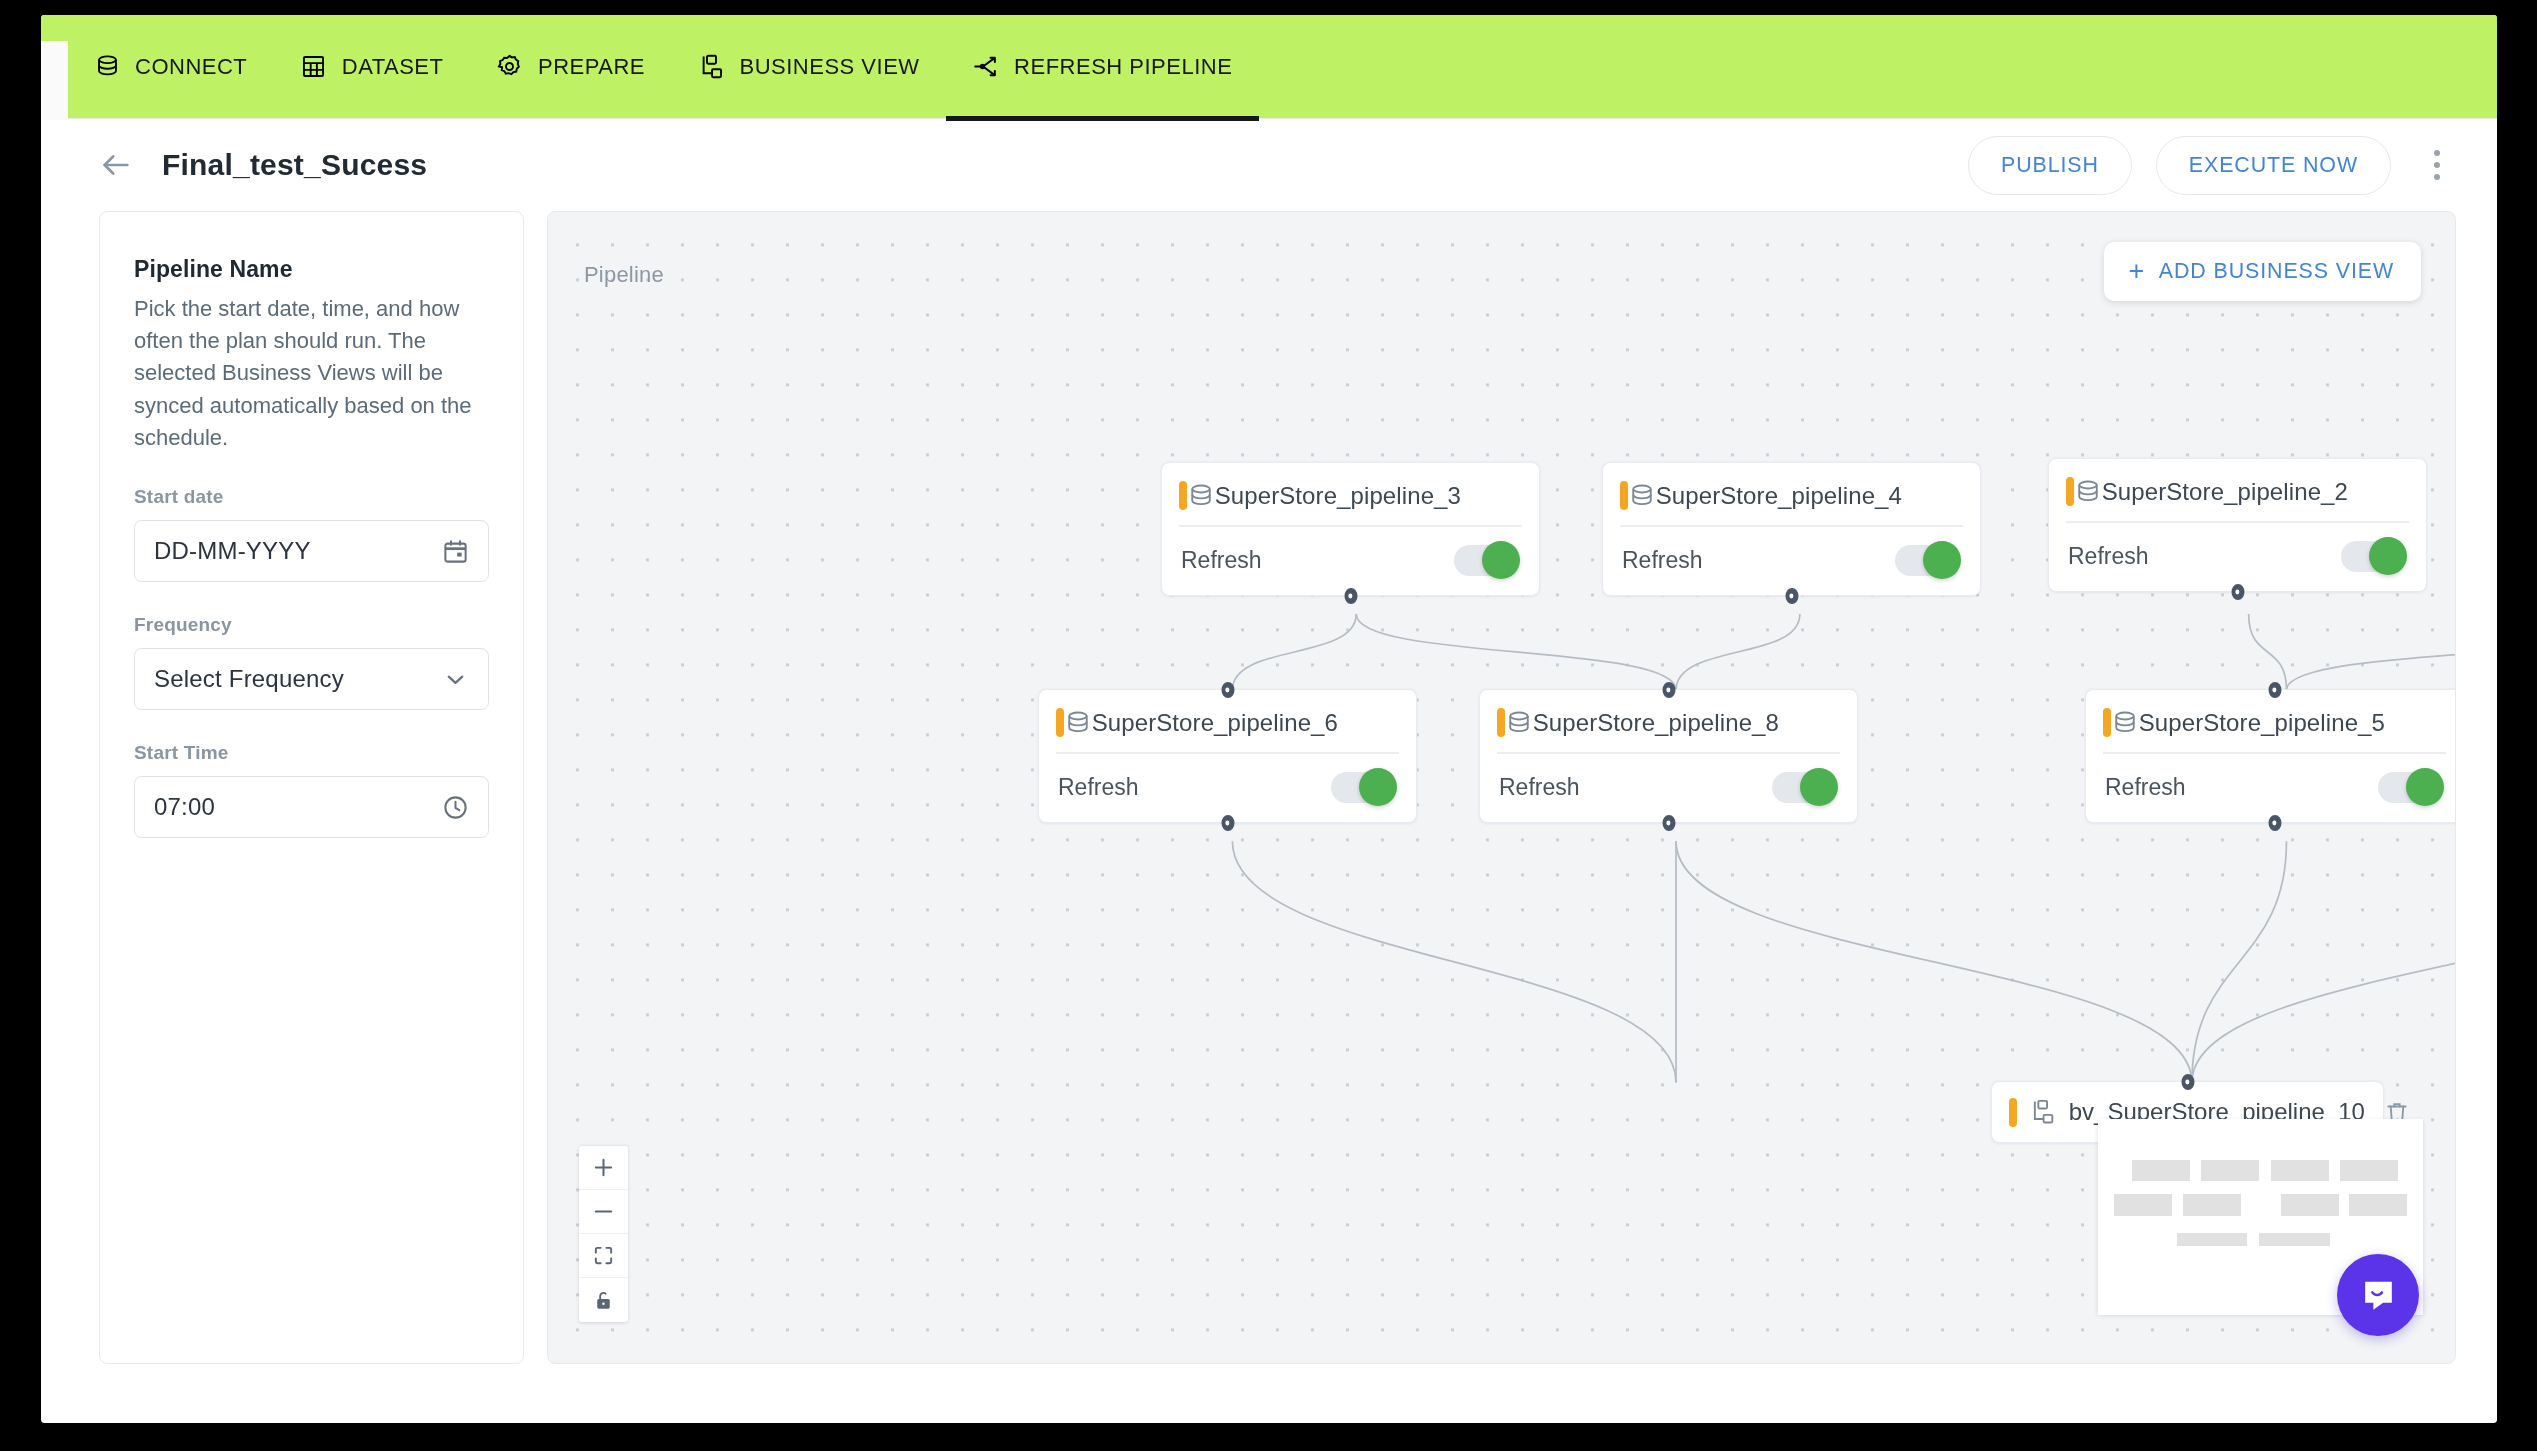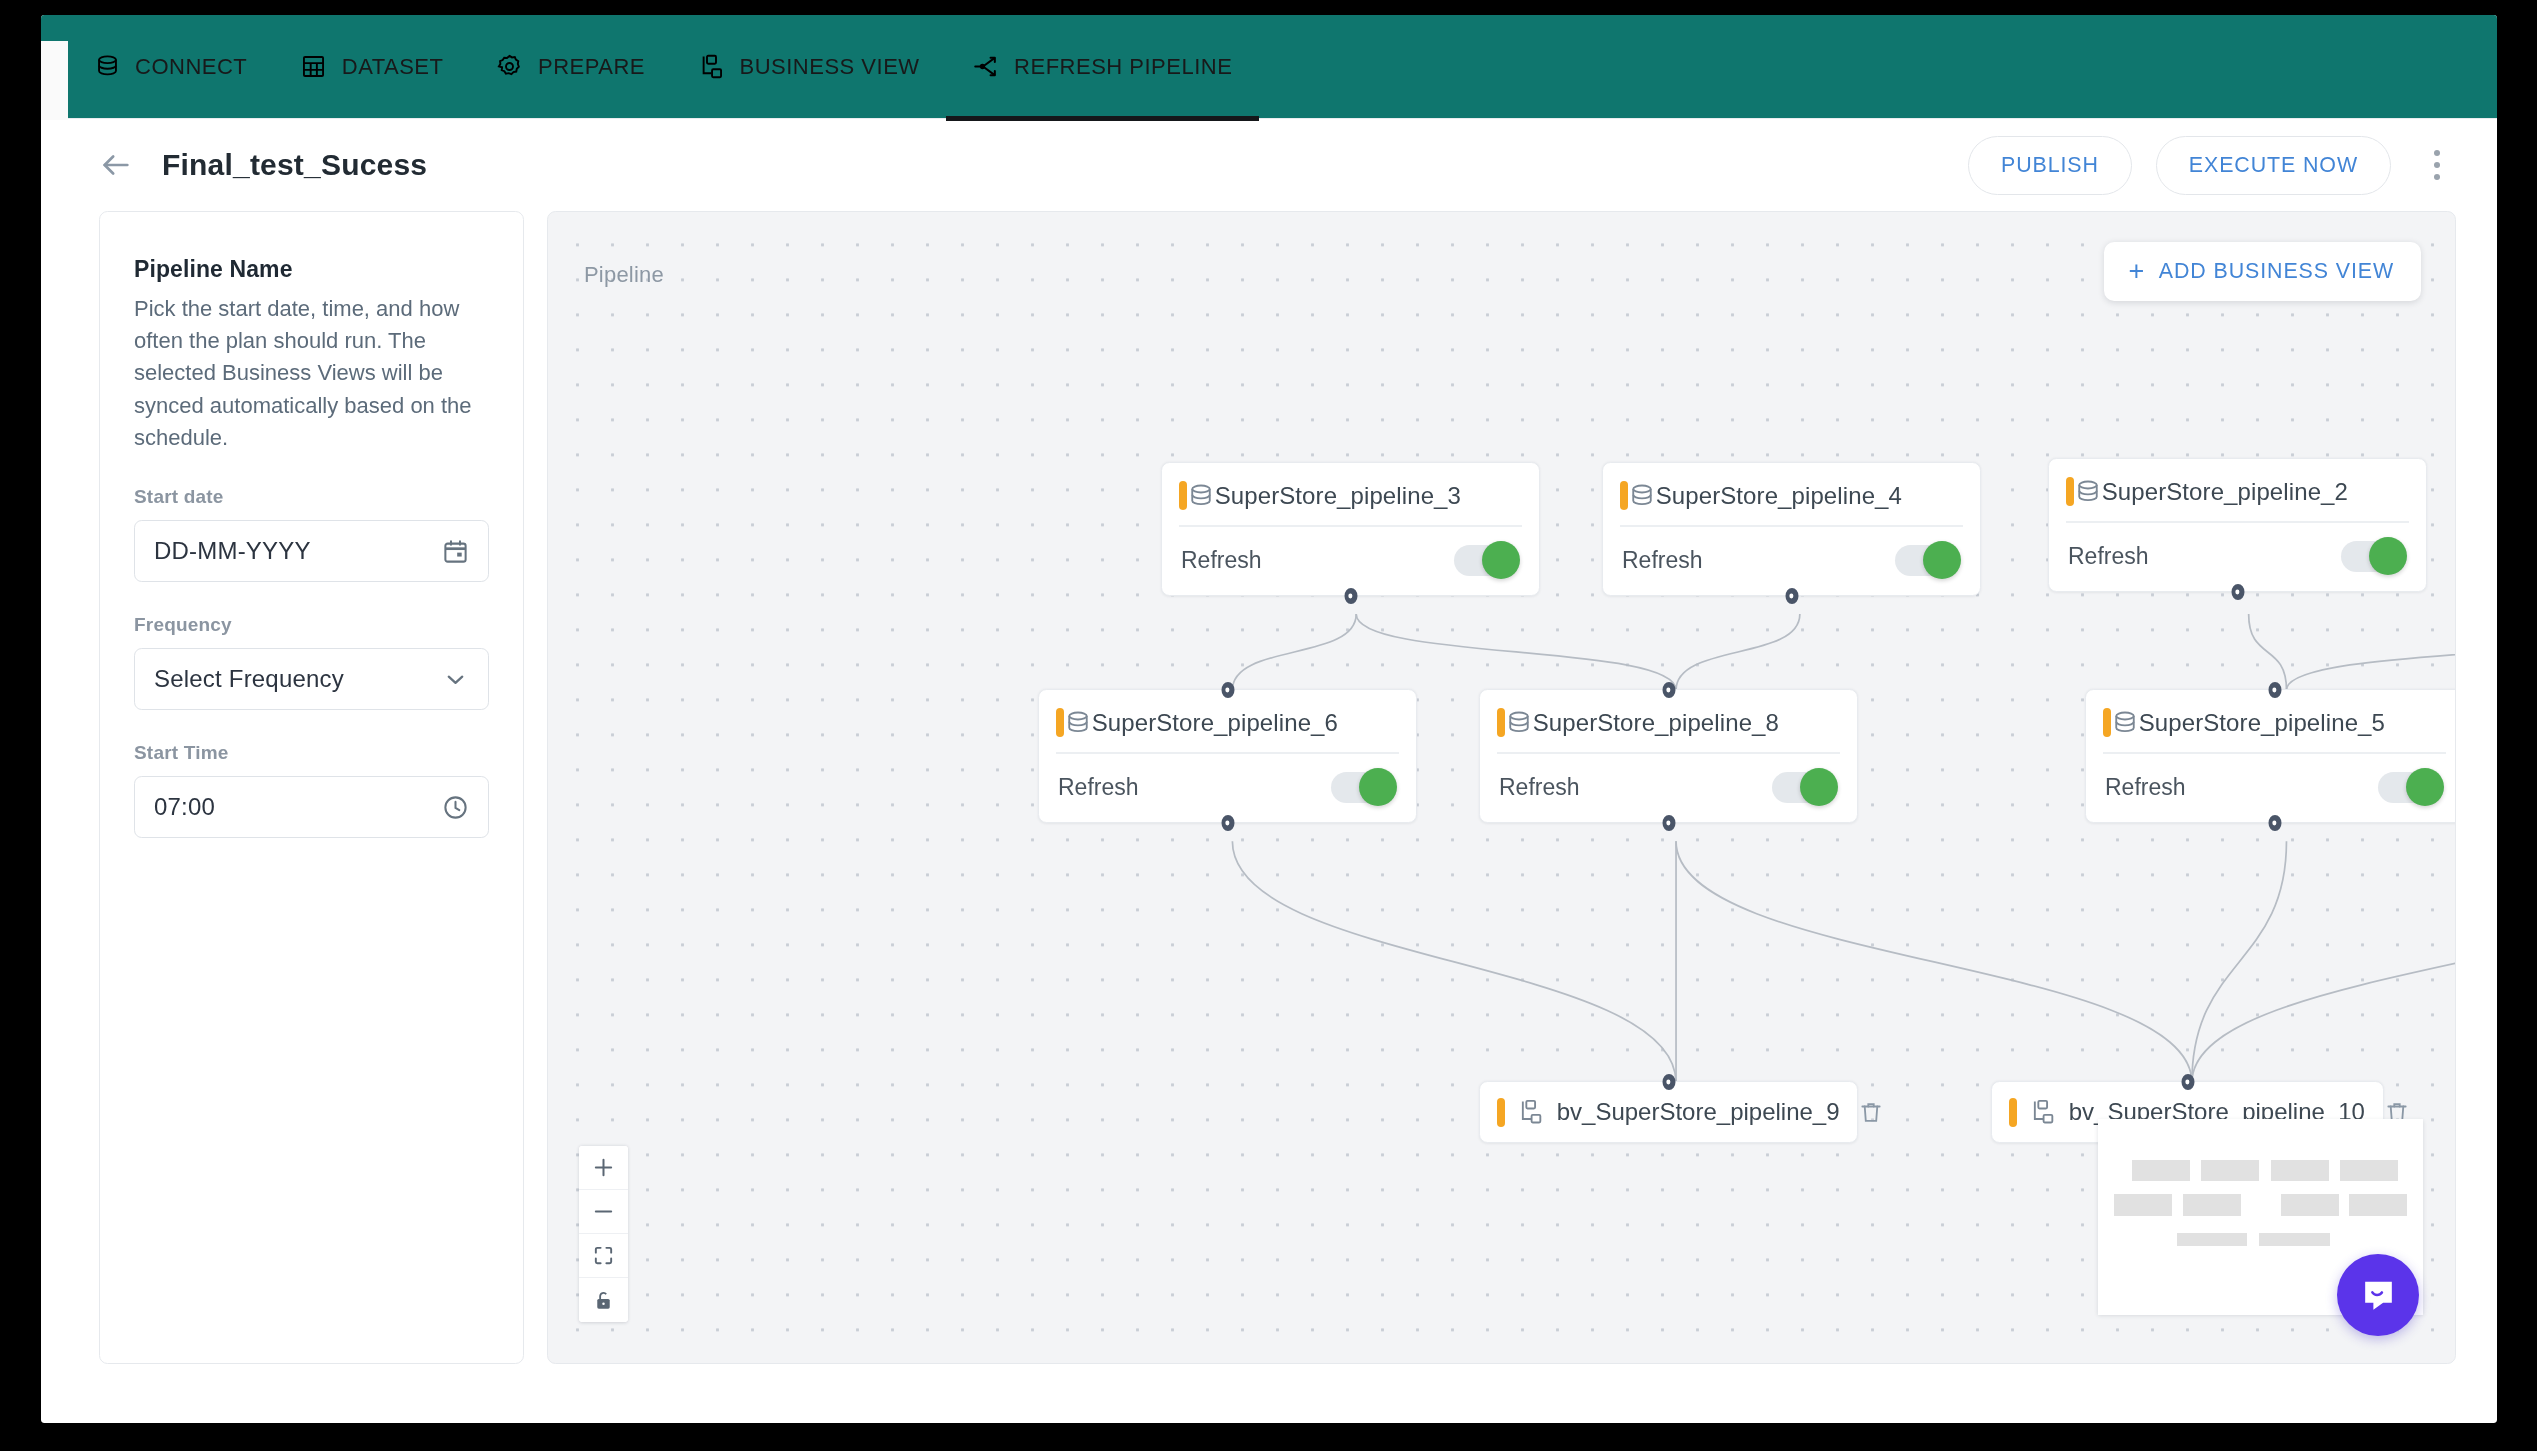--- a/index.html
+++ b/index.html
@@ -15,21 +15,21 @@
     width: 2456px; height: 1408px;
     background: #ffffff;
     border-radius: 3.4px;
     overflow: hidden;
   }
 
   
   .tabbar {
     position: relative;
     height: 104px;
-    background: #0f766e;
+    background: #bef264;
     border-bottom: 1.7px solid #e9ecef;
     display: flex;
     align-items: center;
     padding-left: 26px;
   }
   .tab-leftstub {
     position: absolute;
     left: 0; top: 26px;
     width: 27px; height: 79px;
     background: #fafafa;
@@ -618,39 +618,20 @@
         <div class="node-foot">
           <span class="refresh-label">Refresh</span>
           <span class="toggle">
               <span class="knob"></span>
             </span>
         </div>
         <span class="handle top"></span>
         <span class="handle bottom"></span>
       </div>
 
-      <div class="bvnode" style="left:931px;top:869px;width:379px;">
-        <span class="bar"></span>
-        <span class="bv-icon">
-          <svg viewBox="0 0 24 24" fill="none" stroke="#7b8794" stroke-width="1.6">
-            <rect x="8" y="2.5" width="7.5" height="6.5" rx="1"></rect>
-            <rect x="12.5" y="14.5" width="7.5" height="6.5" rx="1"></rect>
-            <path d="M5 3v15h7.2"></path>
-          </svg>
-        </span>
-        <span class="bv-title">bv_SuperStore_pipeline_9</span>
-        <span class="trash">
-          <svg viewBox="0 0 24 24" fill="none" stroke="#8b98a6" stroke-width="1.7" stroke-linecap="round">
-            <path d="M4 6.5h16"></path>
-              <path d="M9.5 6.5V4.2h5v2.3"></path>
-            <path d="M6.2 6.5l1 13.3h9.6l1-13.3"></path>
-          </svg>
-        </span>
-        <span class="handle top"></span>
-      </div>
 
       <div class="bvnode" style="left:1443px;top:869px;width:393px;">
         <span class="bar"></span>
         <span class="bv-icon">
           <svg viewBox="0 0 24 24" fill="none" stroke="#7b8794" stroke-width="1.6">
             <rect x="8" y="2.5" width="7.5" height="6.5" rx="1"></rect>
             <rect x="12.5" y="14.5" width="7.5" height="6.5" rx="1"></rect>
             <path d="M5 3v15h7.2"></path>
           </svg>
         </span>

